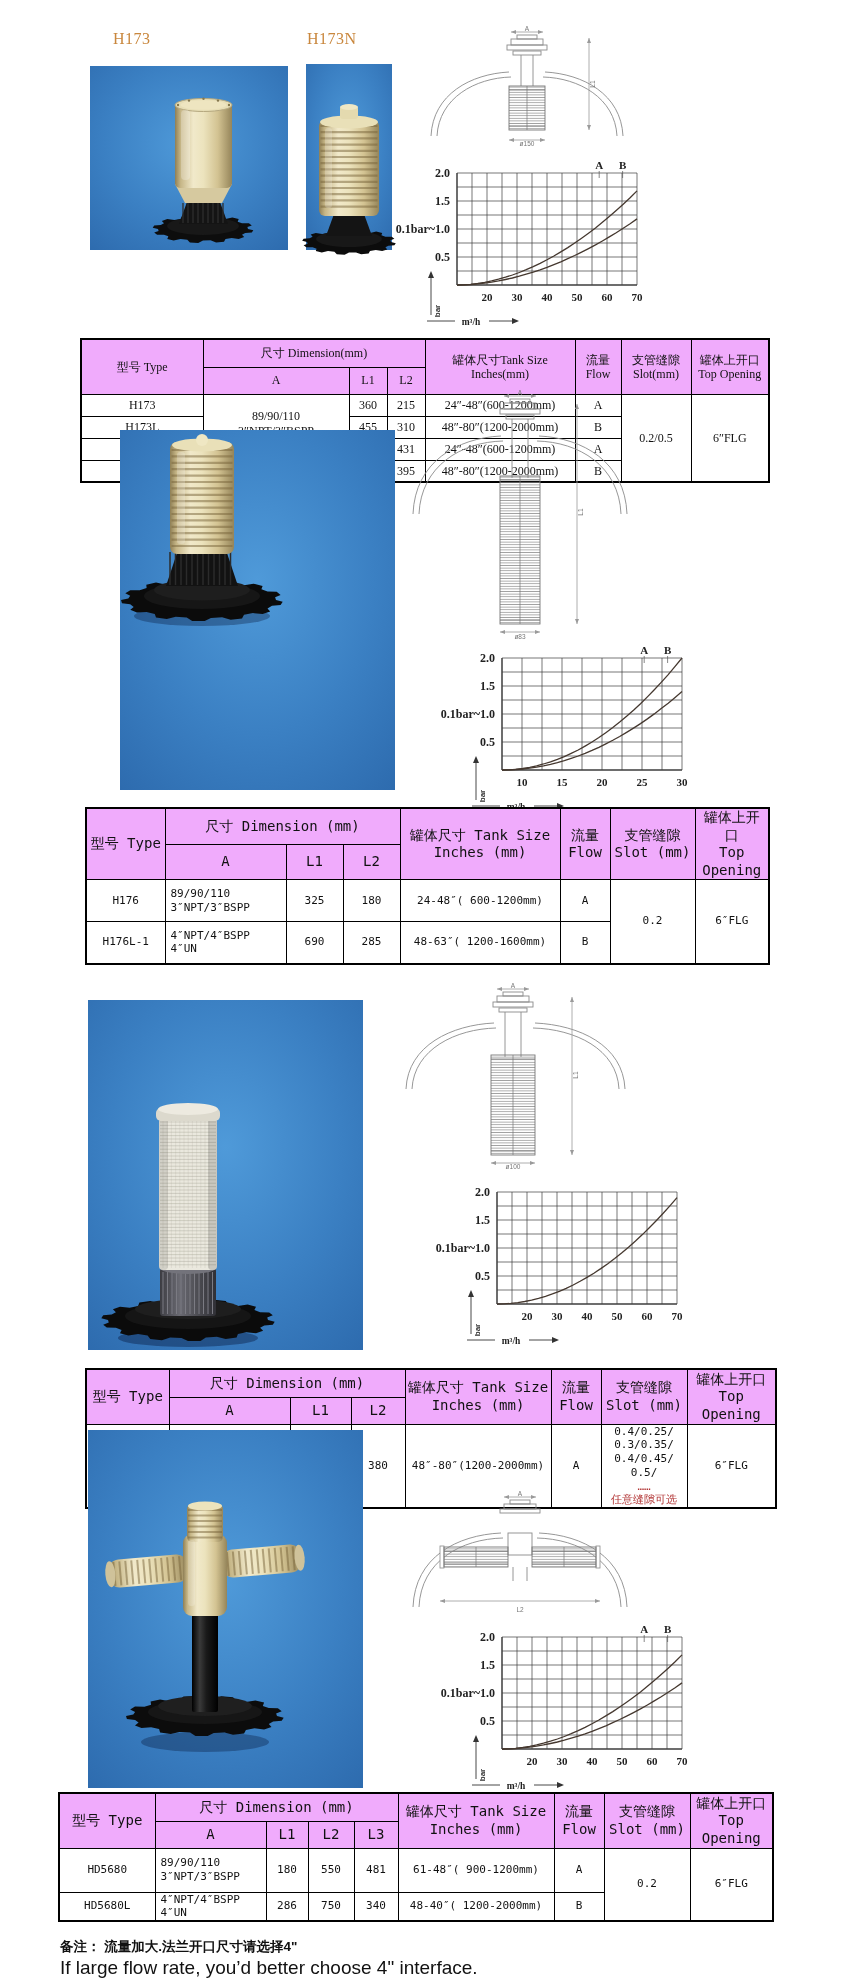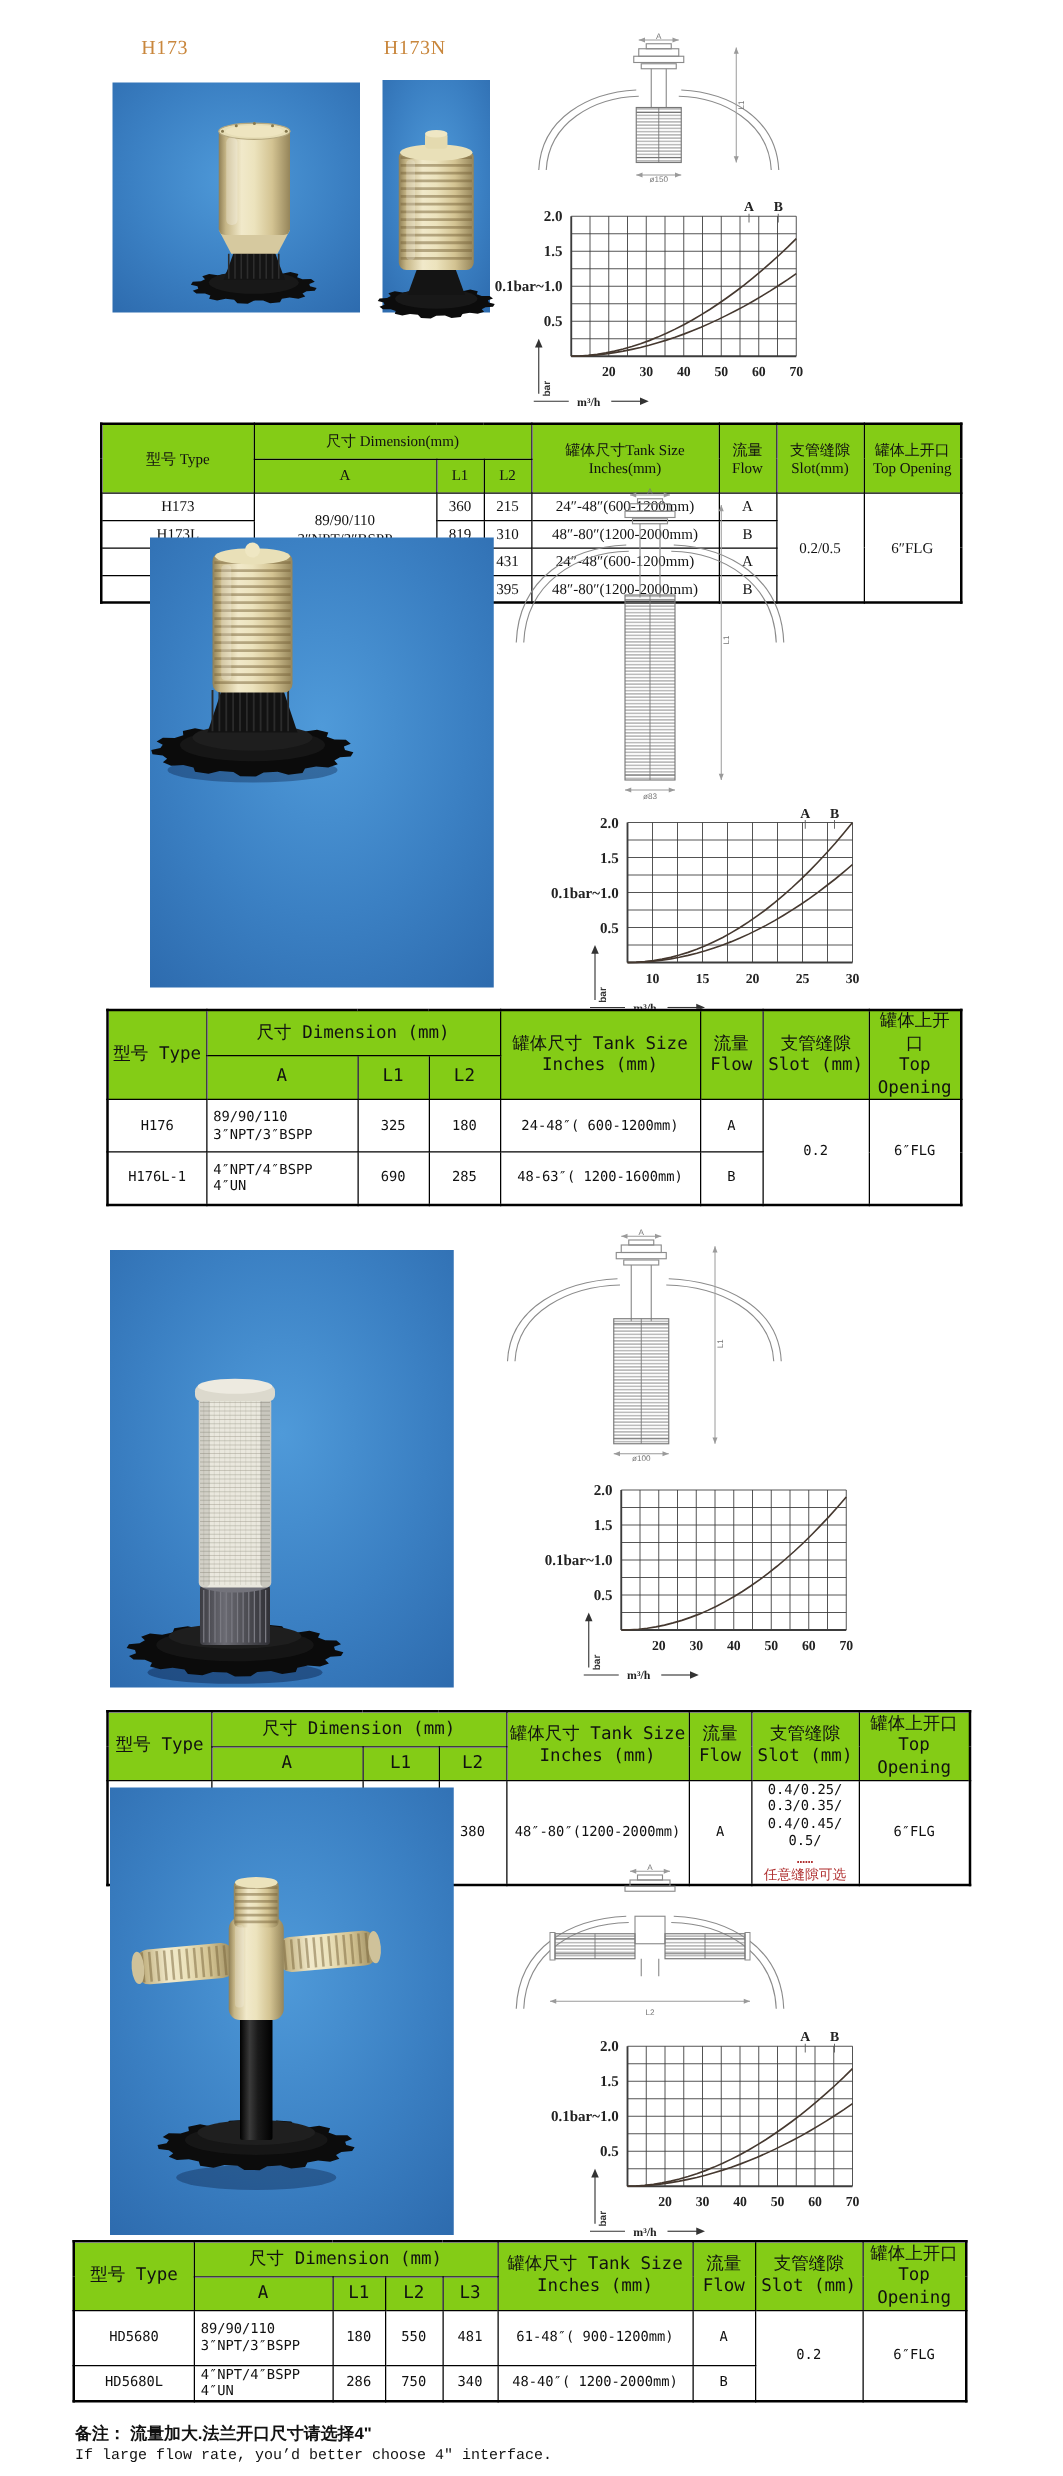--- a/index.html
+++ b/index.html
@@ -5,29 +5,29 @@
 html,body{margin:0;padding:0}
 body{width:850px;height:1981px;position:relative;background:#fff;overflow:hidden;
      font-family:"Liberation Serif",serif;color:#111}
 .abs{position:absolute}
 svg{display:block;overflow:visible}
 .plabel{position:absolute;color:#c9873d;font-size:16px;letter-spacing:.5px;
         font-family:"Liberation Serif",serif}
 .tblwrap{position:absolute}
 table{border-collapse:collapse;table-layout:fixed;border:2px solid #000;background:#fff}
 td{border:1px solid #000;text-align:center;vertical-align:middle;padding:0 2px;overflow:hidden}
-.hd td{background:#84cc16}
+.hd td{background:#f0abfc}
 .t-serif td{font-family:"Liberation Serif",serif;font-size:12px;line-height:1.18}
 .t-mono td{font-family:"DejaVu Sans Mono","Liberation Serif",monospace;font-size:11px;line-height:1.25}
 .t-mono .hd td{font-size:14px}
 .left{text-align:left;padding-left:5px}
 .slot-small{font-size:9.5px;line-height:1.2}
 .red{color:#b03030}
 .note-zh{position:absolute;font-family:"Liberation Sans",sans-serif;font-weight:bold;font-size:13.5px}
-.note-en{position:absolute;font-family:Liberation Mono, monospace;font-size:12px}
+.note-en{position:absolute;font-family:Liberation Sans, sans-serif;font-size:19px}
 .cl-ylab{font:bold 12px "Liberation Serif",serif;fill:#222}
 .cl-xlab{font:bold 11px "Liberation Serif",serif;fill:#222}
 .cl-unit{font:bold 8px "Liberation Sans",sans-serif;fill:#333}
 .cl-unit2{font:bold 9.5px "Liberation Serif",serif;fill:#222}
 .dtext{font:6.5px "Liberation Sans",sans-serif;fill:#777}
 </style>
 </head>
 <body>
 
 <div id="page">
@@ -223,21 +223,21 @@
             <td rowspan="4">89/90/110<br>3″NPT/3″BSPP<br>4″NPT/4″BSPP<br>4″UN</td>
             <td>360</td>
             <td>215</td>
             <td>24″-48″(600-1200mm)</td>
             <td>A</td>
             <td rowspan="4">0.2/0.5</td>
             <td rowspan="4">6″FLG</td>
           </tr>
           <tr style="height:22px">
             <td>H173L</td>
-            <td>819</td>
+            <td>455</td>
             <td>310</td>
             <td>48″-80″(1200-2000mm)</td>
             <td>B</td>
           </tr>
           <tr style="height:22px">
             <td>H173N</td>
             <td>333</td>
             <td>431</td>
             <td>24″-48″(600-1200mm)</td>
             <td>A</td>

